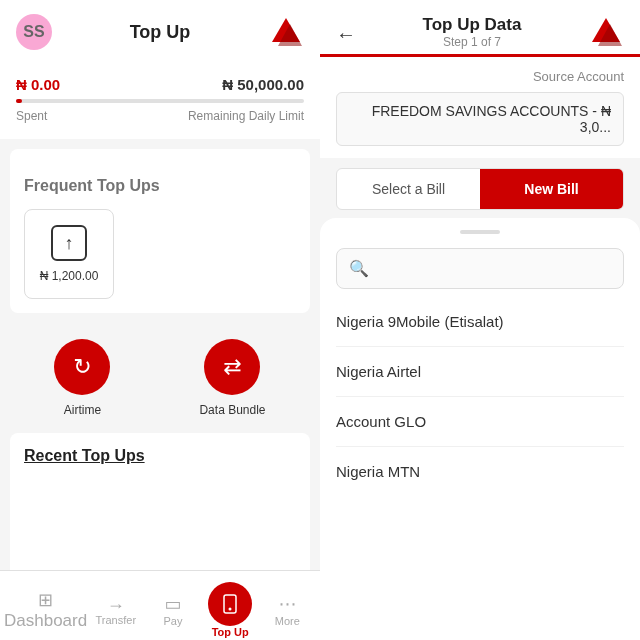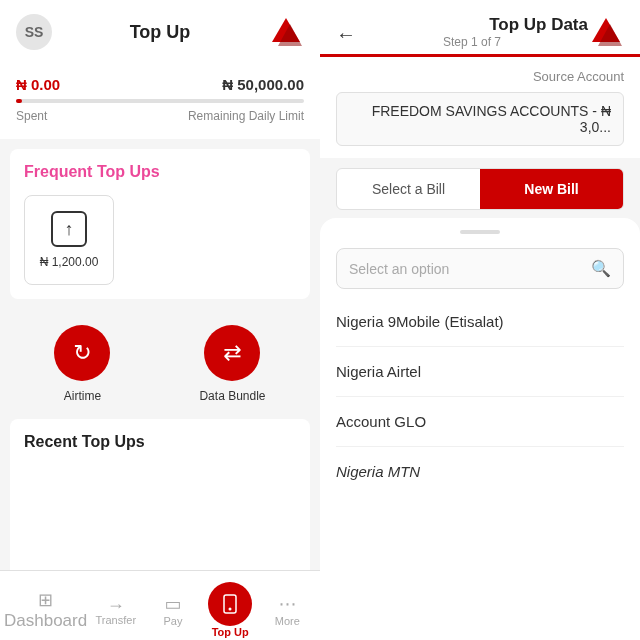--- a/index.html
+++ b/index.html
@@ -28,25 +28,25 @@
       align-items: center;
       justify-content: space-between;
       padding: 14px 16px;
       height: 64px;
     }
 
     .avatar-circle {
       width: 36px;
       height: 36px;
       border-radius: 50%;
-      background: #e5e5e5;
+      background: #f9a8d4;
       display: flex;
       align-items: center;
       justify-content: center;
-      font-size: 14px;
+      font-size: 16px;
       color: #666;
       font-weight: 600;
     }
 
     .header-title {
       font-size: 18px;
       font-weight: 600;
       color: #222;
     }
 
@@ -105,22 +105,23 @@
     .frequent-section {
       background: white;
       margin: 10px;
       border-radius: 8px;
       padding: 14px;
     }
 
     .frequent-title {
       font-size: 16px;
       font-weight: 700;
-      color: #ec4899;
+      color: #737373;
       margin-bottom: 14px;
+      margin-top: 14px;
     }
 
     .frequent-item {
       width: 90px;
       height: 90px;
       border: 1.5px solid #ddd;
       border-radius: 8px;
       display: flex;
       flex-direction: column;
       align-items: center;
@@ -182,20 +183,21 @@
       margin: 0 10px;
       border-radius: 8px;
       padding: 14px;
       flex: 1;
     }
 
     .recent-title {
       font-size: 16px;
       font-weight: 700;
       color: #222;
+      text-decoration: underline;
     }
 
     
     .bottom-nav {
       position: absolute;
       bottom: 0;
       left: 0;
       right: 0;
       height: 70px;
       background: white;
@@ -268,21 +270,20 @@
 
     .right-header-center {
       text-align: center;
       flex: 1;
     }
 
     .right-title {
       font-size: 17px;
       font-weight: 700;
       color: #222;
-      text-align: right;
     }
 
     .right-subtitle {
       font-size: 12px;
       color: #888;
     }
 
     .source-account-section {
       background: white;
       padding: 12px 16px;
@@ -380,21 +381,20 @@
 
     .carrier-item {
       padding: 16px 0;
       border-bottom: 1px solid #f0f0f0;
       font-size: 15px;
       color: #333;
     }
 
     .carrier-item:last-child {
       border-bottom: none;
-      font-style: italic;
     }
   </style>
 </head>
 <body>
 
 <div class="left-panel">
 
   <div class="left-header">
     <div class="avatar-circle">SS</div>
     <div class="header-title">Top Up</div>
@@ -495,21 +495,20 @@
   <div class="bill-tabs">
     <div class="bill-tab">Select a Bill</div>
     <div class="bill-tab active">New Bill</div>
   </div>
 
   <div class="bottom-sheet">
     <div class="sheet-handle"></div>
 
 
     <div class="search-box">
-      <span class="search-input-text">Select an option</span>
       <span class="search-icon-btn">🔍</span>
     </div>
 
     <div class="carrier-list">
       <div class="carrier-item">Nigeria 9Mobile (Etisalat)</div>
       <div class="carrier-item">Nigeria Airtel</div>
       <div class="carrier-item">Account GLO</div>
       <div class="carrier-item">Nigeria MTN</div>
     </div>
   </div>

